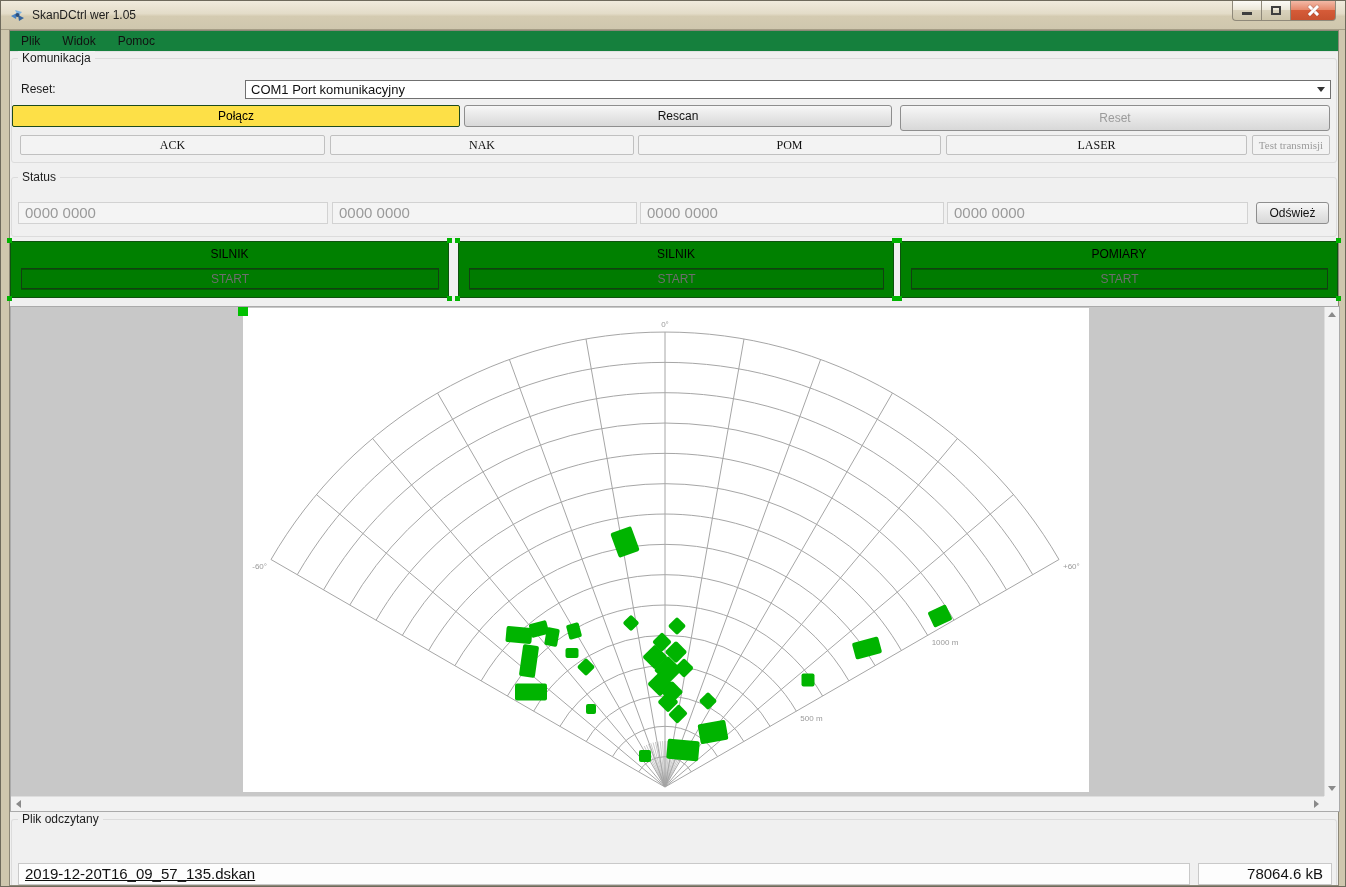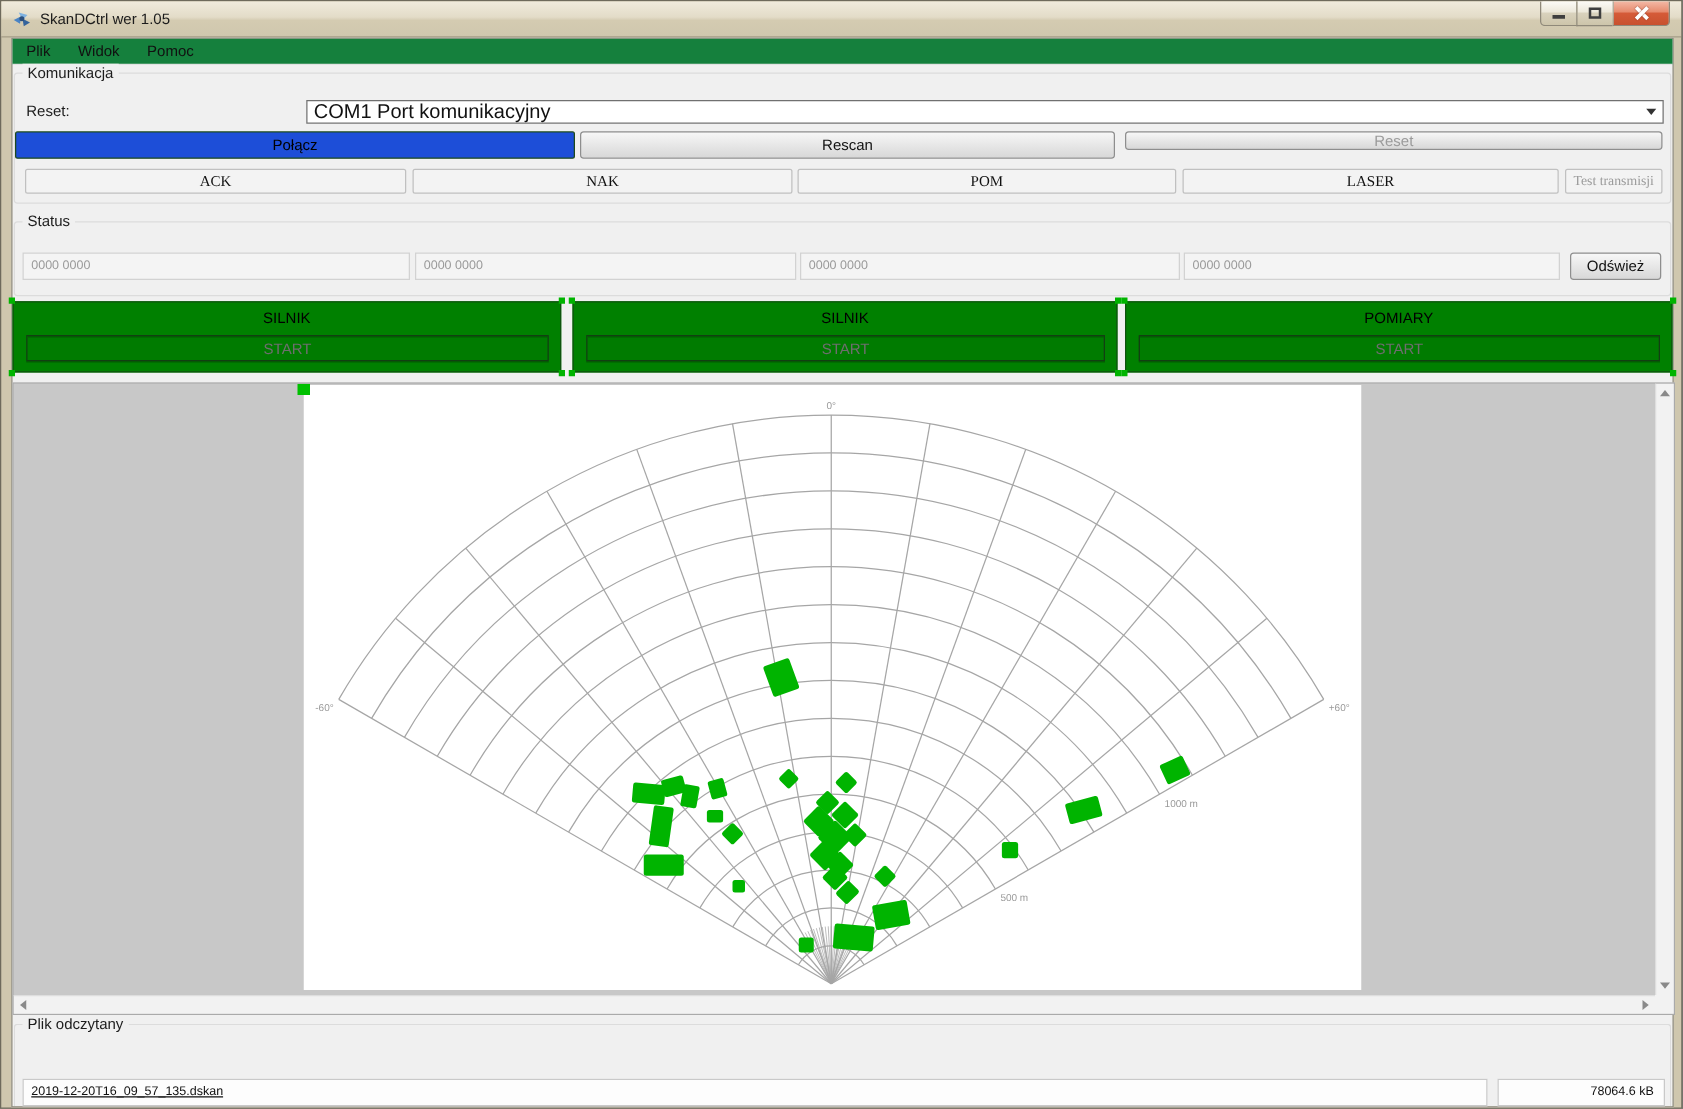--- a/index.html
+++ b/index.html
@@ -25,29 +25,29 @@
   .glyph-close::before{transform:rotate(45deg);}
   .glyph-close::after{transform:rotate(-45deg);}
   
   .client{position:absolute;left:8px;top:29px;width:1330px;height:856px;background:#f0f0f0;border:1px solid #8d8878;}
   .menubar{position:absolute;left:0;top:0;right:0;height:21px;background:#15803d;border-bottom:1px solid #e2e2e2;display:flex;}
   .menu-item{padding:3px 11px 0 11px;font-size:12px;color:#111;height:21px;}
   
   .groupbox{position:absolute;border:1px solid #dcdcdc;border-radius:3px;}
   .group-label{position:absolute;left:6px;top:-8px;background:#f0f0f0;padding:0 4px;font-size:12px;color:#1c1c1c;line-height:14px;}
   
-  .combobox{position:absolute;height:19px;background:#fff;border:1px solid #707070;font-size:16px;color:#111;
+  .combobox{position:absolute;height:19px;background:#fff;border:1px solid #707070;font-size:13px;color:#111;
     padding:1px 20px 0 5px;line-height:16px;}
   .combo-arrow{position:absolute;right:5px;top:6px;width:0;height:0;border-left:4px solid transparent;border-right:4px solid transparent;border-top:5px solid #333;}
   .btn{position:absolute;display:flex;align-items:center;justify-content:center;font-size:12px;color:#111;
     background:linear-gradient(#f7f7f7,#e4e4e4 60%,#d8d8d8);border:1px solid #8e8e8e;border-radius:3px;}
-  .btn.green{background:#1d4ed8;border:1px solid #1d4a1d;border-radius:2px;color:#000;}
+  .btn.green{background:#fde047;border:1px solid #1d4a1d;border-radius:2px;color:#000;}
   .btn.flat{background:#f3f3f3;border:1px solid #c0c0c0;border-radius:2px;font-family:Liberation Serif, serif;}
   .btn.disabled{color:#9b9b9b;}
-  .field{position:absolute;height:22px;background:#f4f4f4;border:1px solid #d2d2d2;font-size:10px;color:#9a9a9a;
+  .field{position:absolute;height:22px;background:#f4f4f4;border:1px solid #d2d2d2;font-size:15px;color:#9a9a9a;
     line-height:20px;padding-left:6px;}
   .field.white{background:#fdfdfd;border:1px solid #c9c9c9;color:#111;}
   .field.right{text-align:right;padding-right:8px;}
   
   .panel{position:absolute;top:210px;height:57px;background:#008000;border:1px solid #0e520e;}
   .panel-title{position:absolute;left:0;right:0;top:5px;text-align:center;font-size:12px;color:#000;}
   .panel-start{position:absolute;left:10px;right:9px;top:26px;height:21px;background:#007b00;
     border:1px solid #123f12;box-shadow:inset 0 1px 0 rgba(0,0,0,.25), 0 1px 0 rgba(0,90,0,.9);
     display:flex;align-items:center;justify-content:center;font-size:12px;color:#6e6e6e;}
   .handle{position:absolute;width:5px;height:5px;background:#00b400;}
@@ -104,21 +104,21 @@
 
     <div class="groupbox" style="left:1px;right:1px;top:27px;height:105px;">
       <span class="group-label">Komunikacja</span>
       <div class="lbl" style="left:9px;top:23px;">Reset:</div>
       <div class="combobox" style="left:233px;top:21px;width:1086px;">
         <span>COM1 Port komunikacyjny</span>
         <span class="combo-arrow"></span>
       </div>
       <div class="btn green" style="left:0;top:46px;width:448px;height:22px;">Połącz</div>
       <div class="btn" style="left:452px;top:46px;width:428px;height:22px;">Rescan</div>
-      <div class="btn disabled" style="left:888px;top:46px;width:430px;height:15px;">Reset</div>
+      <div class="btn disabled" style="left:888px;top:46px;width:430px;height:26px;">Reset</div>
       <div class="btn flat" style="left:8px;top:76px;width:305px;height:20px;">ACK</div>
       <div class="btn flat" style="left:318px;top:76px;width:304px;height:20px;">NAK</div>
       <div class="btn flat" style="left:626px;top:76px;width:303px;height:20px;">POM</div>
       <div class="btn flat" style="left:934px;top:76px;width:301px;height:20px;">LASER</div>
       <div class="btn flat disabled" style="left:1240px;top:76px;width:78px;height:20px;font-size:11px;">Test transmisji</div>
     </div>
 
     <div class="groupbox" style="left:1px;right:1px;top:146px;height:60px;">
       <span class="group-label">Status</span>
       <div class="field" style="left:6px;top:24px;width:310px;">0000 0000</div>

